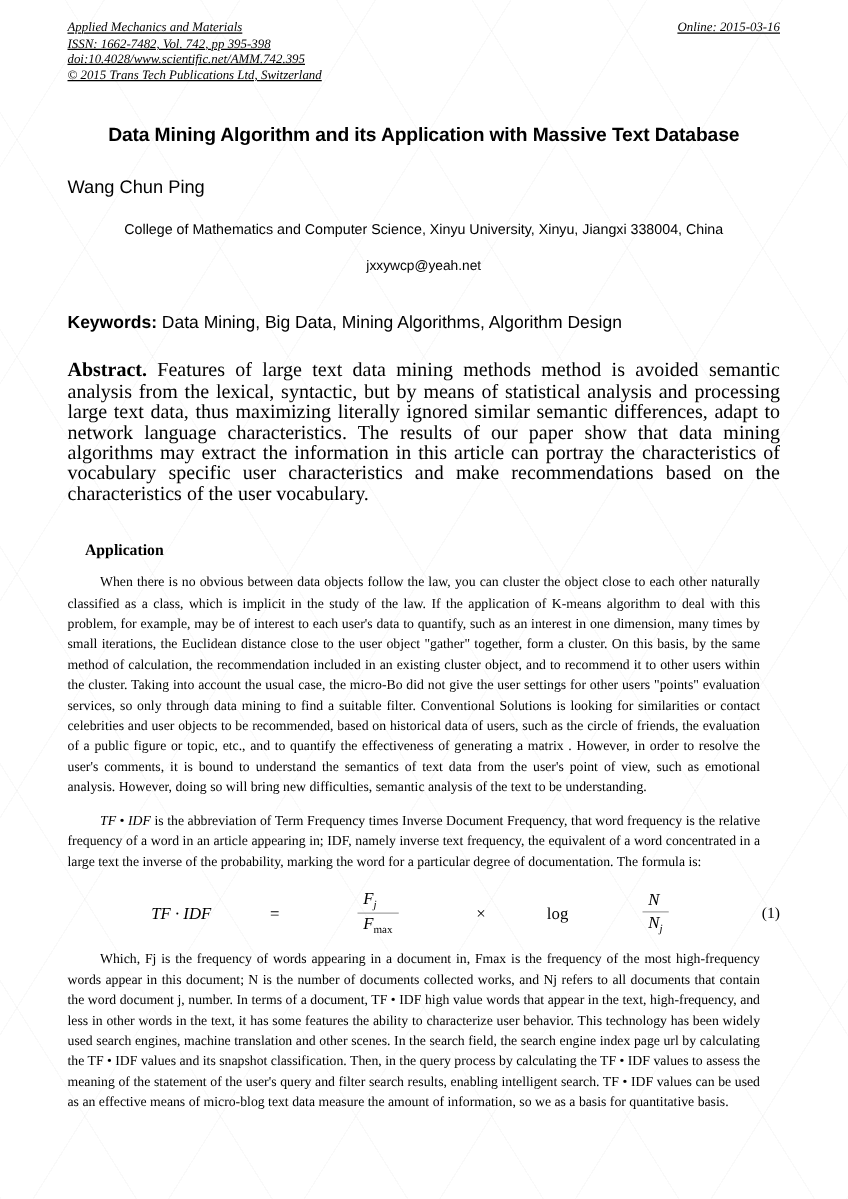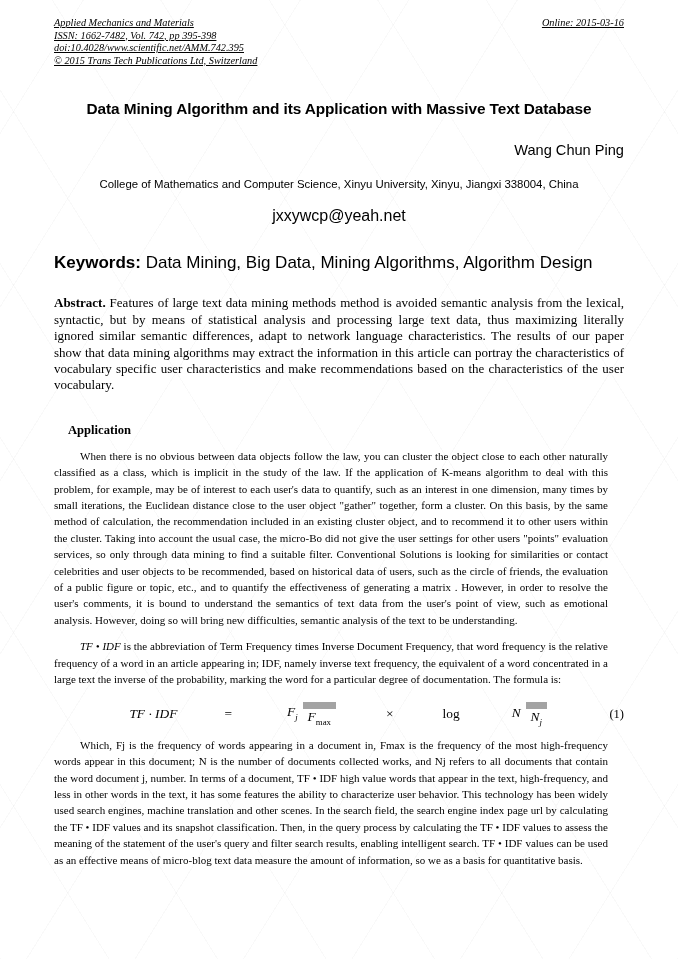--- a/index.html
+++ b/index.html
@@ -51,48 +51,48 @@
     font-family: "Liberation Sans", sans-serif;
     font-weight: bold;
     font-size: 15.4px;
     text-align: center;
     margin: 33px 0 0 0;
     letter-spacing: -0.1px;
   }
   .author {
     font-family: "Liberation Sans", sans-serif;
     font-size: 14.6px;
-    text-align: right;
+    text-align: left;
     margin: 24px 0 0 0;
   }
   .affiliation {
     font-family: "Liberation Sans", sans-serif;
     font-size: 11.4px;
     text-align: center;
     margin: 20px 0 0 0;
   }
   .email {
     font-family: "Liberation Sans", sans-serif;
-    font-size: 16px;
+    font-size: 11px;
     text-align: center;
     margin: 17px 0 0 0;
   }
 
   
   .keywords {
     font-family: "Liberation Sans", sans-serif;
-    font-size: 17px;
+    font-size: 14px;
     margin: 31px 0 0 0;
     line-height: 14px;
   }
   .keywords b { font-weight: bold; }
 
   
   .abstract {
-    font-size: 13px;
+    font-size: 16px;
     line-height: 16.4px;
     text-align: justify;
     margin: 25px 0 0 0;
   }
   .abstract b { font-weight: bold; }
 
   .section-head {
     font-size: 12.6px;
     font-weight: bold;
     margin: 29px 0 0 0;
@@ -126,27 +126,27 @@
   }
   .formula-num {
     flex: 0 0 auto;
     width: 74px;
     text-align: right;
     font-style: normal;
     font-size: 12.5px;
   }
   .frac {
     display: inline-flex;
-    flex-direction: row;
-    align-items: center;
+    flex-direction: column;
+    align-items: flex-start;
     vertical-align: middle;
-    margin: 0 3px;
+    margin: 0 15px;
   }
   .frac .num { padding: 0 5px 1px 5px; line-height: 1.08; }
-  .frac .den { padding: 1px 5px 0 5px; line-height: 1.08; border-top: 7px solid #a3a3a3; }
+  .frac .den { padding: 1px 5px 0 5px; line-height: 1.08; border-top: 1px solid #a3a3a3; }
   .op { margin: 0 3px; font-style: normal; }
   .lg { font-style: normal; margin-left: 2px; }
   sub {
     font-size: 0.66em;
     vertical-align: sub;
     font-style: italic;
   }
   sub.up { font-style: normal; }
 </style>
 </head>

